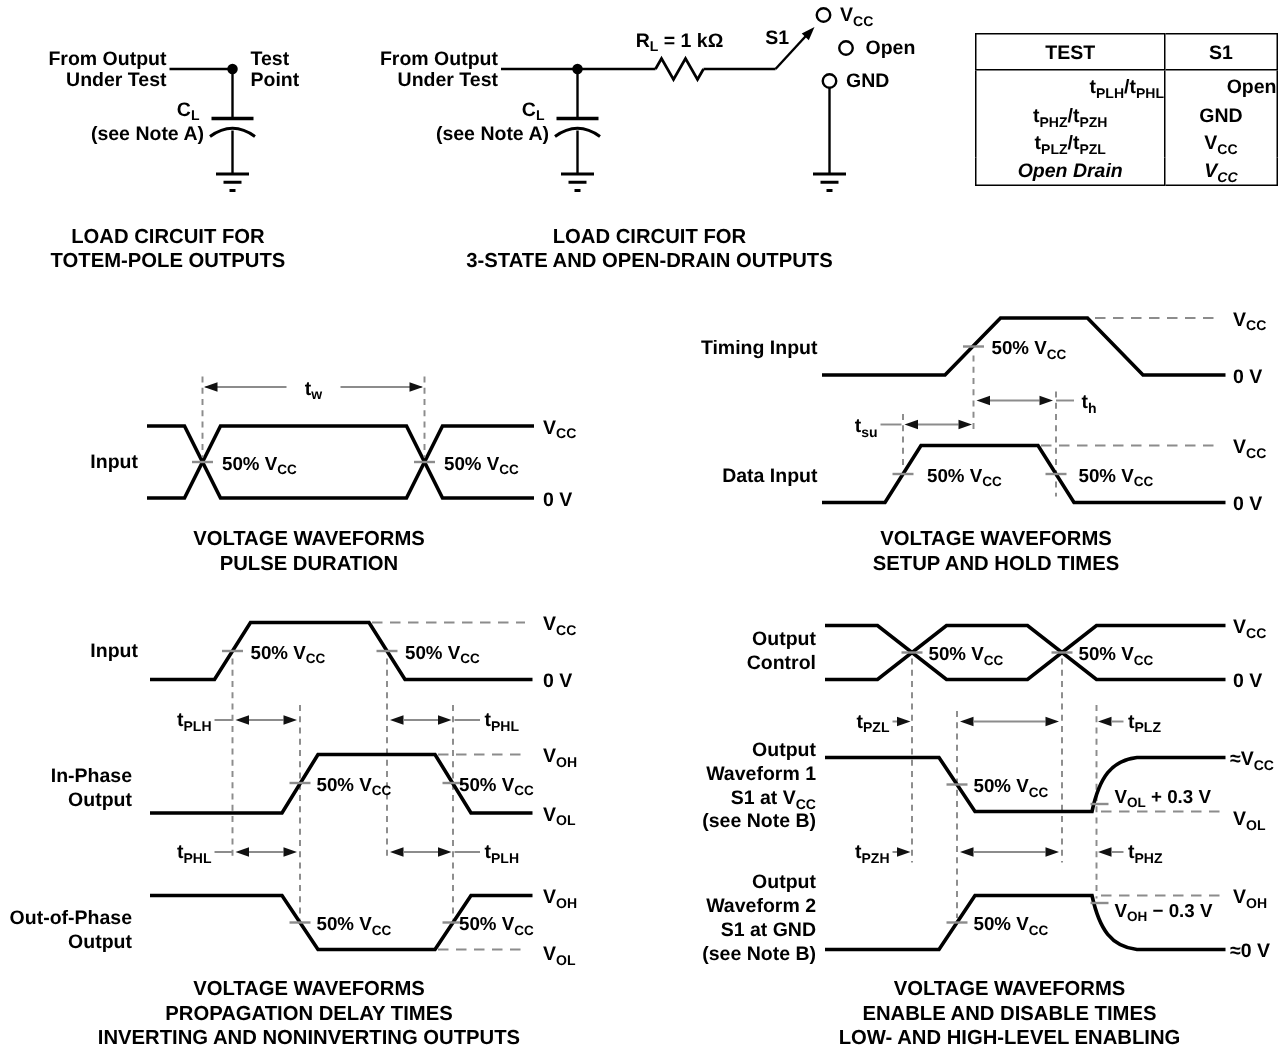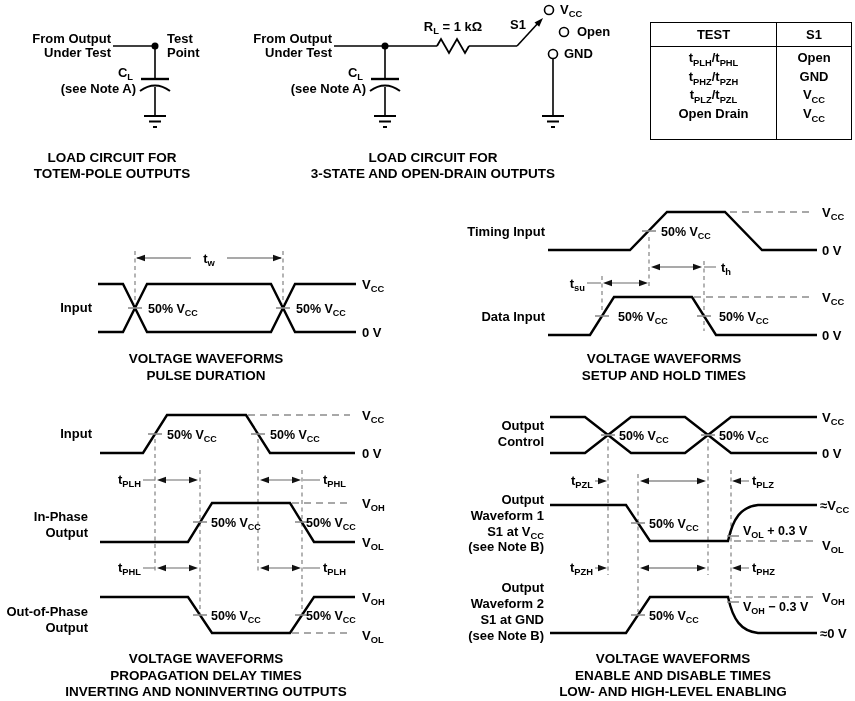--- a/index.html
+++ b/index.html
@@ -11,22 +11,22 @@
   svg text.fifty{font-size:12.5px;}
   .meas-table{position:absolute;left:650px;top:22px;}
   .meas-table table{border-collapse:collapse;border:1.6px solid #000;}
   .meas-table th,.meas-table td{font-family:"Liberation Sans",sans-serif;font-weight:bold;
       font-size:13px;color:#000;text-align:center;vertical-align:middle;}
   .meas-table th{border-bottom:1.6px solid #000;padding:4px 2px;}
   .meas-table th+th,.meas-table td+td{border-left:1.5px solid #000;}
   .meas-table th:first-child{width:121px;}
   .meas-table th:last-child{width:70px;}
   .meas-table tbody td{padding:0;line-height:18.5px;}
-  .meas-table tbody tr:first-child td{padding-top:2px;}
-  .meas-table tbody tr:last-child td{padding-bottom:16px;}
+  .meas-table tbody tr:first-child td{padding-top:2px;text-align:right;}
+  .meas-table tbody tr:last-child td{padding-bottom:0;font-style:italic;}
   sub{font-size:72%;line-height:0;}
 </style>
 </head>
 <body>
 
 <div class="figure">
 
 <svg width="855" height="701" viewBox="0 0 855 701">
 
   <g>

